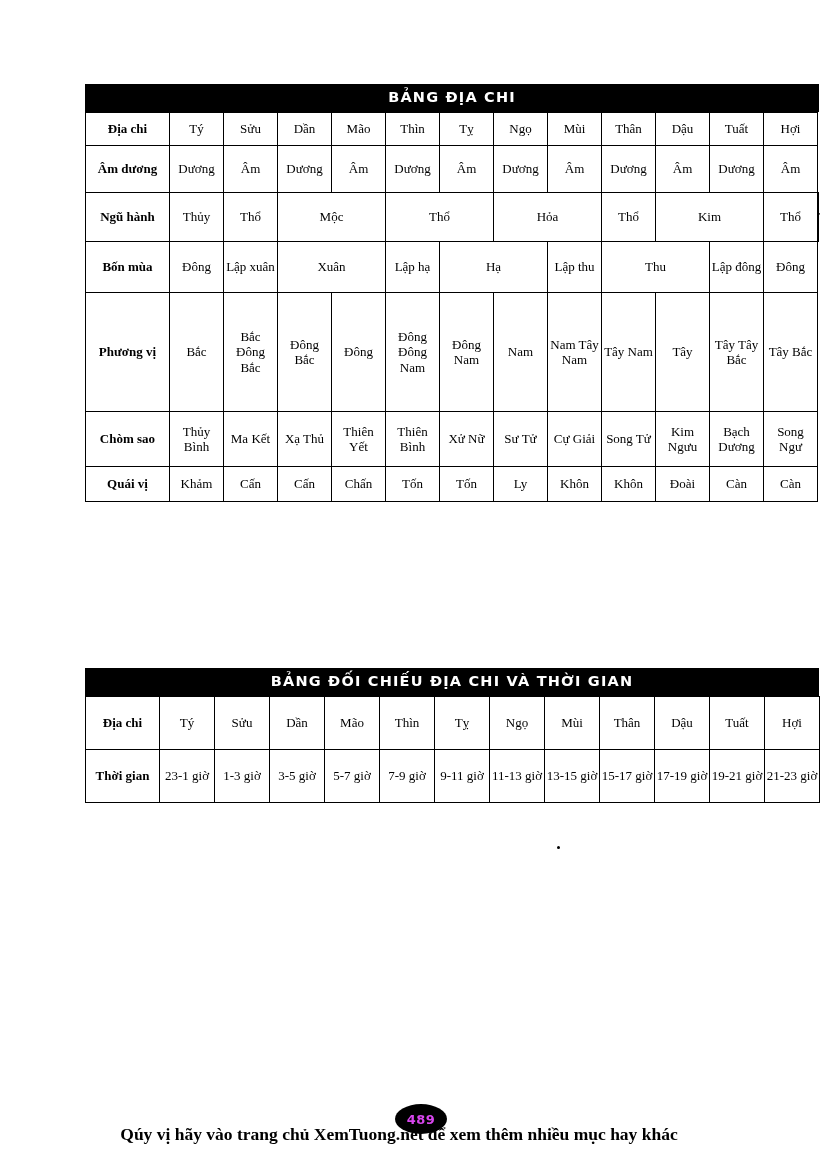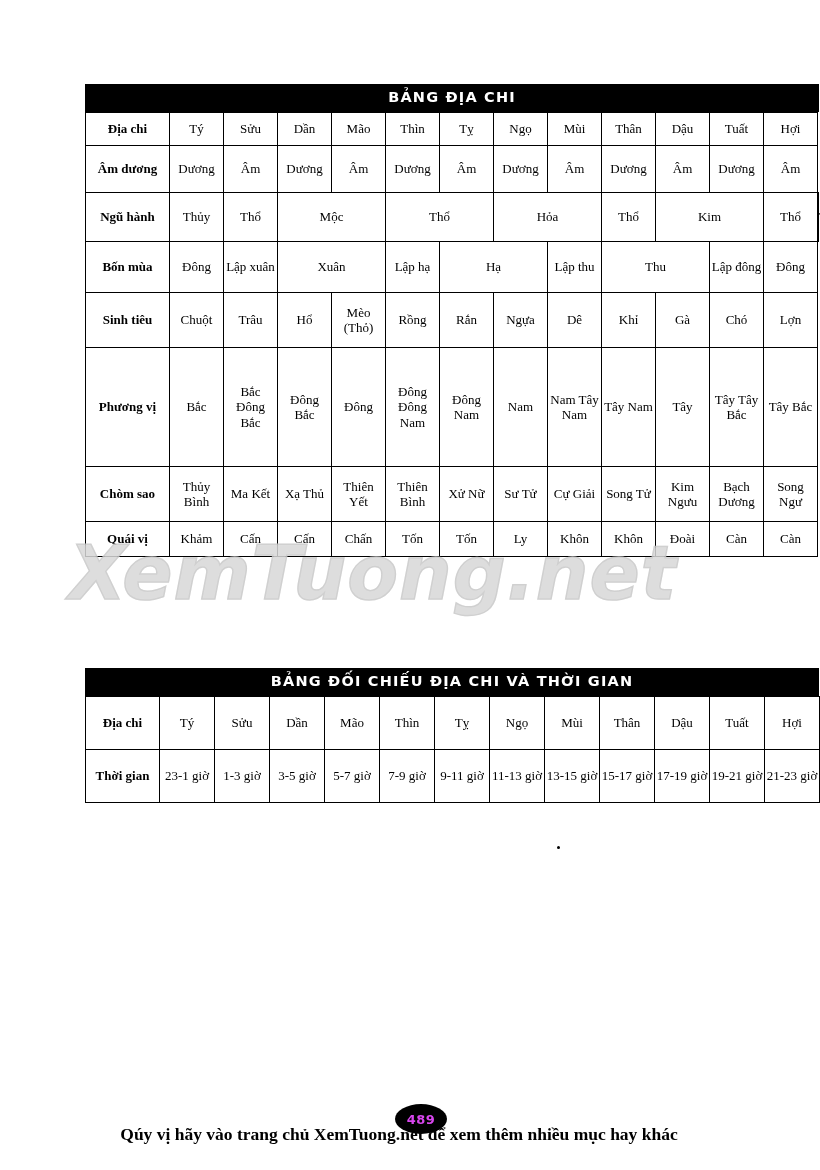--- a/index.html
+++ b/index.html
@@ -223,35 +223,20 @@
         <td class="small">Lập xuân</td>
         <td colspan="2">Xuân</td>
         <td>Lập hạ</td>
         <td colspan="2">Hạ</td>
         <td class="small">Lập thu</td>
         <td colspan="2">Thu</td>
         <td class="small">Lập đông</td>
         <td>Đông</td>
       </tr>
 
-      <tr class="r5">
-        <td class="rowhead">Sinh tiêu</td>
-        <td>Chuột</td>
-        <td>Trâu</td>
-        <td>Hổ</td>
-        <td class="small">Mèo (Thỏ)</td>
-        <td>Rồng</td>
-        <td>Rắn</td>
-        <td>Ngựa</td>
-        <td>Dê</td>
-        <td>Khỉ</td>
-        <td>Gà</td>
-        <td>Chó</td>
-        <td>Lợn</td>
-      </tr>
 
       <tr class="r6">
         <td class="rowhead">Phương vị</td>
         <td>Bắc</td>
         <td>Bắc Đông Bắc</td>
         <td>Đông Bắc</td>
         <td>Đông</td>
         <td>Đông Đông Nam</td>
         <td>Đông Nam</td>
         <td>Nam</td>
@@ -345,19 +330,18 @@
         <td>17-19 giờ</td>
         <td>19-21 giờ</td>
         <td>21-23 giờ</td>
       </tr>
     </tbody>
       </table>
   </div>
 
   <div class="dot-mark"></div>
 
-  <div class="watermark">XemTuong.net</div>
 
   <div class="page-num">489</div>
 
   <div class="footer">Qúy vị hãy vào trang chủ XemTuong.net để xem thêm nhiều mục hay khác</div>
 
 </div>
 
 </body></html>

